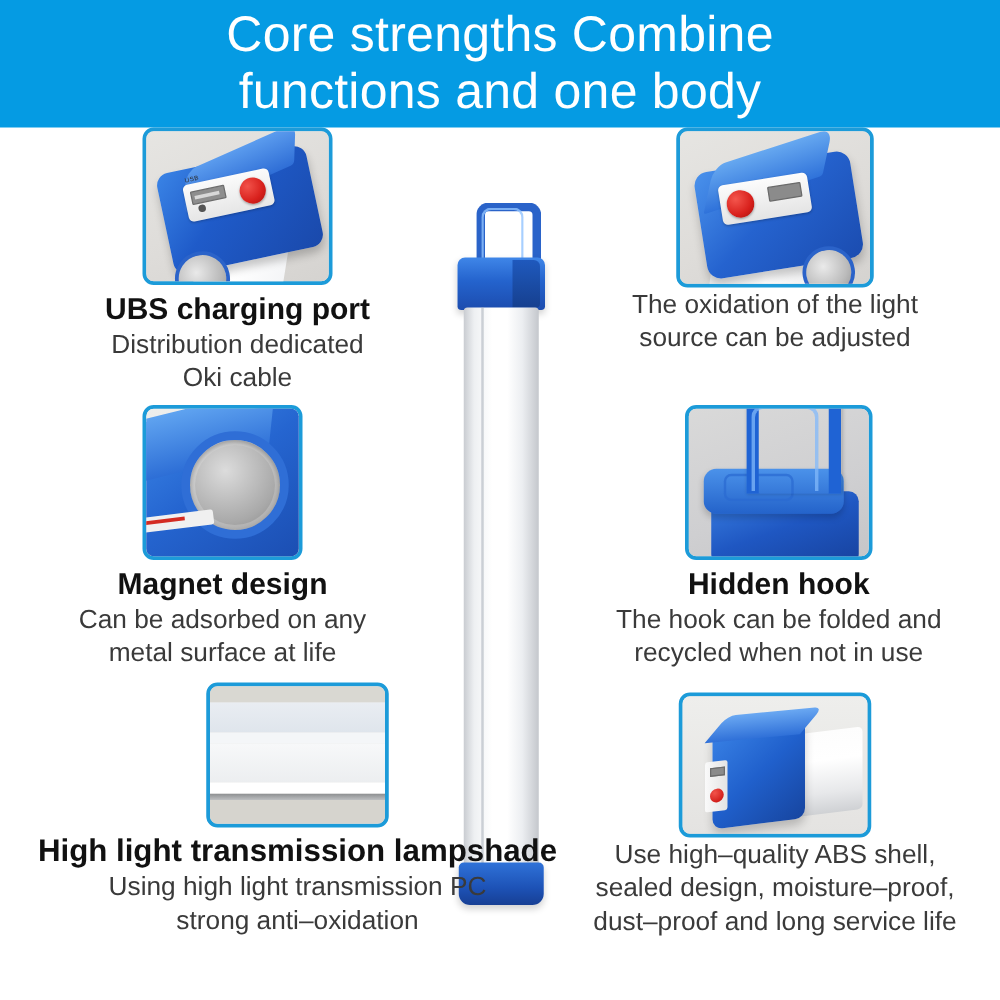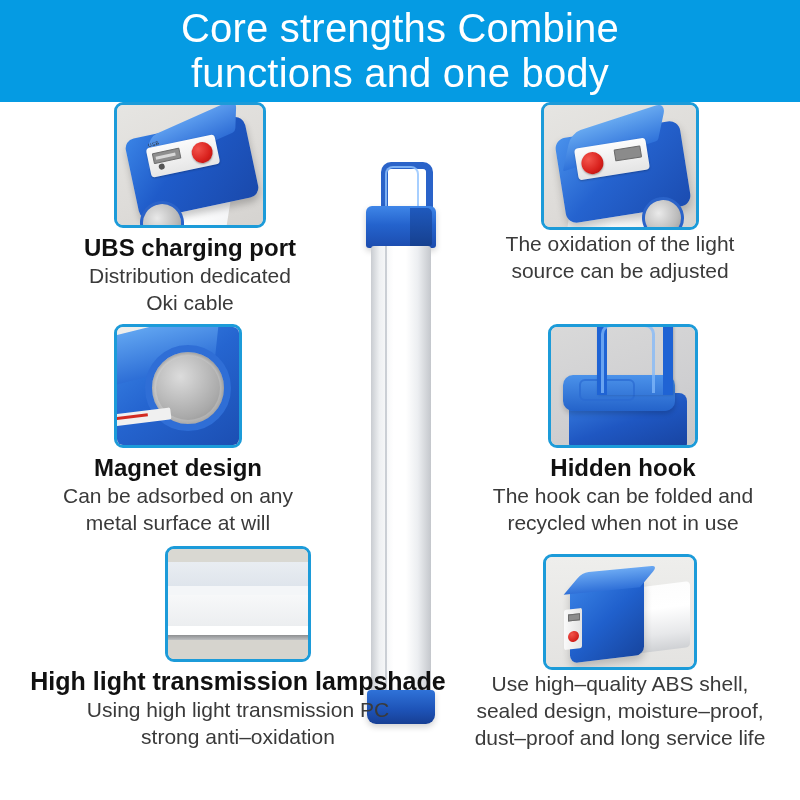--- a/index.html
+++ b/index.html
@@ -350,21 +350,21 @@
     <div class="thumb" style="width:128px;height:124px;">
       <div class="ph bg-white"></div>
       <div class="t3-body">
         <div class="t3-top"></div>
       </div>
       <div class="t3-ring"></div>
       <div class="t3-strip"></div>
     </div>
     <div class="f-title">Magnet design</div>
     <div class="f-desc">Can be adsorbed on any</div>
-    <div class="f-desc">metal surface at will</div>
+    <div class="f-desc">metal surface at life</div>
   </div>
 
   <div class="feature" style="left:458px;top:222px;width:330px;">
     <div class="thumb" style="width:150px;height:124px;">
       <div class="ph bg-greyb"></div>
       <div class="t4-base"></div>
       <div class="t4-lid"></div>
       <div class="t4-slot"></div>
       <div class="t4-hook"></div>
       <div class="t4-hook-hl"></div>

